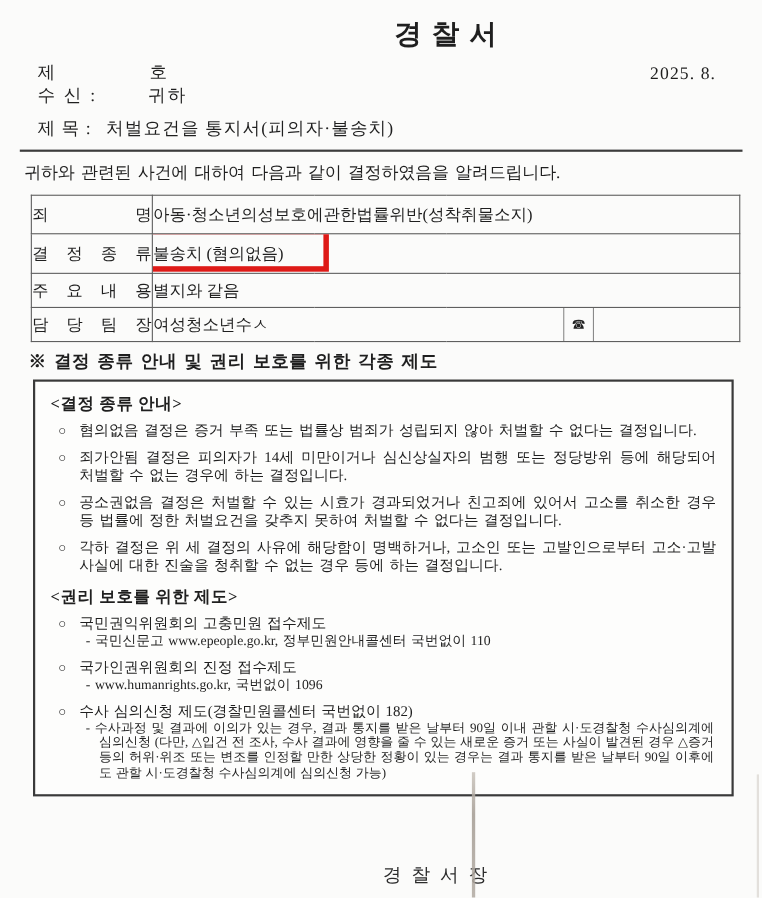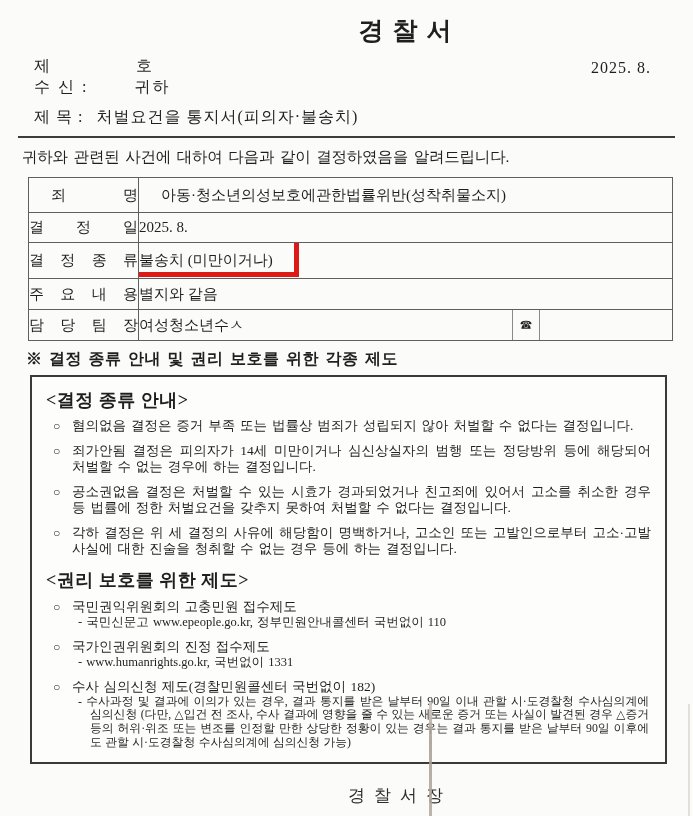--- a/index.html
+++ b/index.html
@@ -41,21 +41,21 @@
   }
   table.info td{
     border:1px solid var(--line);height:27px;padding:1px 0;
     overflow:hidden;white-space:nowrap;
   }
   td.lbl{
     text-align:justify;text-align-last:justify;
     padding:1px 13px;letter-spacing:0;
   }
   td.val{padding-left:13px;}
-  tr.r-crime td{height:32px;padding-left:22px;}
+  tr.r-crime td{height:32px;}
   tr.r-type td{height:33px;}
   tr.r-summary td{height:28px;}
   tr.r-team td{height:28px;}
   td.case-lbl{
     text-align:justify;text-align-last:justify;padding:1px 14px;
     border-right-color:var(--line-soft);
   }
   td.rel{position:relative;}
   .red-box{
     position:absolute;left:-7px;top:-5px;width:157px;height:29px;
@@ -69,21 +69,21 @@
   }
 
   
   .notice-heading{
     margin:8px 0 0 6px;font-size:16px;font-weight:bold;letter-spacing:0.5px;word-spacing:2px;
   }
   .notice-box{
     margin:5px 6px 0 10px;border:2px solid #3a3a3a;background:#fdfdfc;
     padding:8px 14px 10px 14px;
   }
-  .sec-title{font-size:18px;font-weight:bold;margin:3px 0 4px 0;letter-spacing:0.5px;}
+  .sec-title{font-size:15px;font-weight:bold;margin:3px 0 4px 0;letter-spacing:0.5px;}
   .g-item{
     position:relative;padding-left:26px;margin:6px 0 8px 0;
     font-size:13.5px;line-height:16.5px;text-align:justify;word-spacing:1.5px;
   }
   .g-item .mark{position:absolute;left:7px;top:0;font-size:12px;}
   .r-item{margin:7px 0 9px 0;}
   .r-title{
     position:relative;padding-left:26px;font-size:13.5px;line-height:16px;word-spacing:1px;
   }
   .r-title .mark{position:absolute;left:7px;top:0;font-size:12px;}
@@ -144,28 +144,24 @@
         <col style="width:110px">
         <col style="width:147px">
         <col style="width:120px">
         <col style="width:267px">
       </colgroup>
     <tbody>
     <tr class="r-crime">
       <td class="lbl">죄 명</td>
       <td class="val" colspan="3">아동·청소년의성보호에관한법률위반(성착취물소지)</td>
     </tr>
-    <tr>
-      <td class="lbl">결 정 일</td>
-      <td class="val" colspan="3">2025. 8.</td>
-    </tr>
     <tr class="r-type">
       <td class="lbl">결 정 종 류</td>
       <td class="val rel" colspan="3">
-        <span>불송치 (미만이거나)</span>
+        <span>불송치 (혐의없음)</span>
         <div class="red-box"></div>
       </td>
     </tr>
     <tr class="r-summary">
       <td class="lbl">주 요 내 용</td>
       <td class="val" colspan="3">별지와 같음</td>
     </tr>
     <tr class="r-team">
       <td class="lbl">담 당 팀 장</td>
       <td class="val rel" colspan="3">
@@ -206,21 +202,21 @@
         <span>국민권익위원회의 고충민원 접수제도</span>
       </div>
       <div class="r-sub">- 국민신문고 www.epeople.go.kr, 정부민원안내콜센터 국번없이 110</div>
     </div>
 
     <div class="r-item">
       <div class="r-title">
         <span class="mark">○</span>
         <span>국가인권위원회의 진정 접수제도</span>
       </div>
-      <div class="r-sub">- www.humanrights.go.kr, 국번없이 1331</div>
+      <div class="r-sub">- www.humanrights.go.kr, 국번없이 1096</div>
     </div>
 
     <div class="r-item" style="margin-bottom:2px;">
       <div class="r-title">
         <span class="mark">○</span>
         <span>수사 심의신청 제도(경찰민원콜센터 국번없이 182)</span>
       </div>
       <div class="r-sub dense">- 수사과정 및 결과에 이의가 있는 경우, 결과 통지를 받은 날부터 90일 이내 관할 시·도경찰청 수사심의계에 심의신청 (다만, △입건 전 조사, 수사 결과에 영향을 줄 수 있는 새로운 증거 또는 사실이 발견된 경우 △증거 등의 허위·위조 또는 변조를 인정할 만한 상당한 정황이 있는 경우는 결과 통지를 받은 날부터 90일 이후에도 관할 시·도경찰청 수사심의계에 심의신청 가능)</div>
     </div>
   </div>

